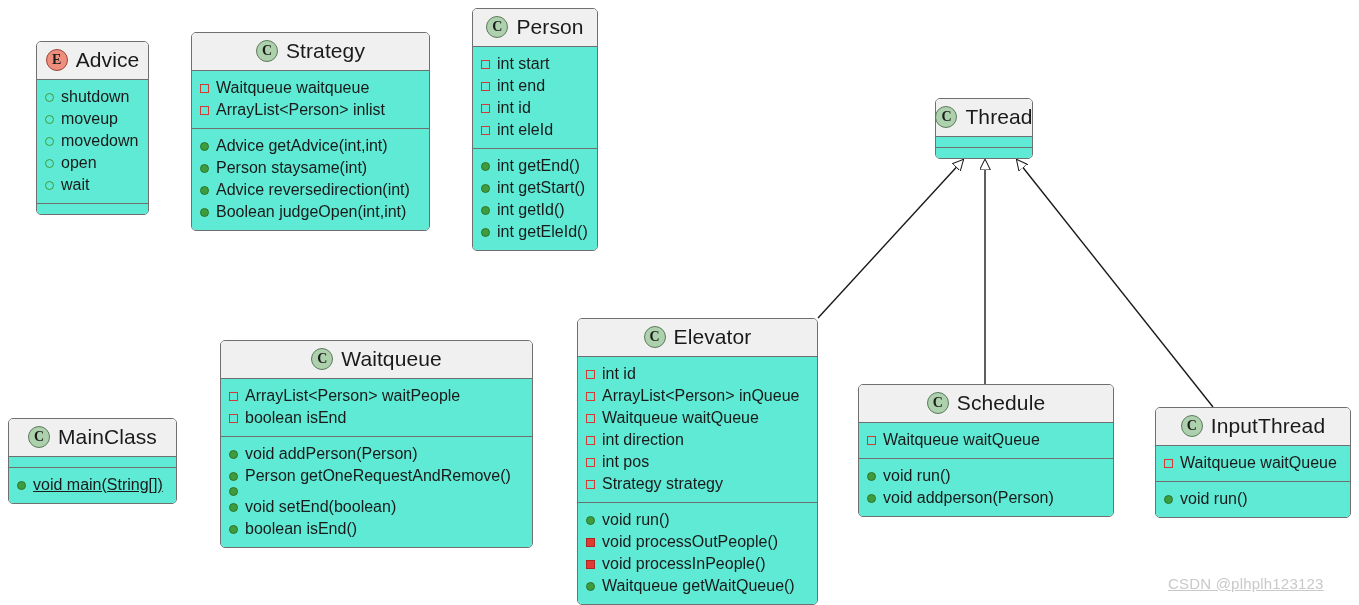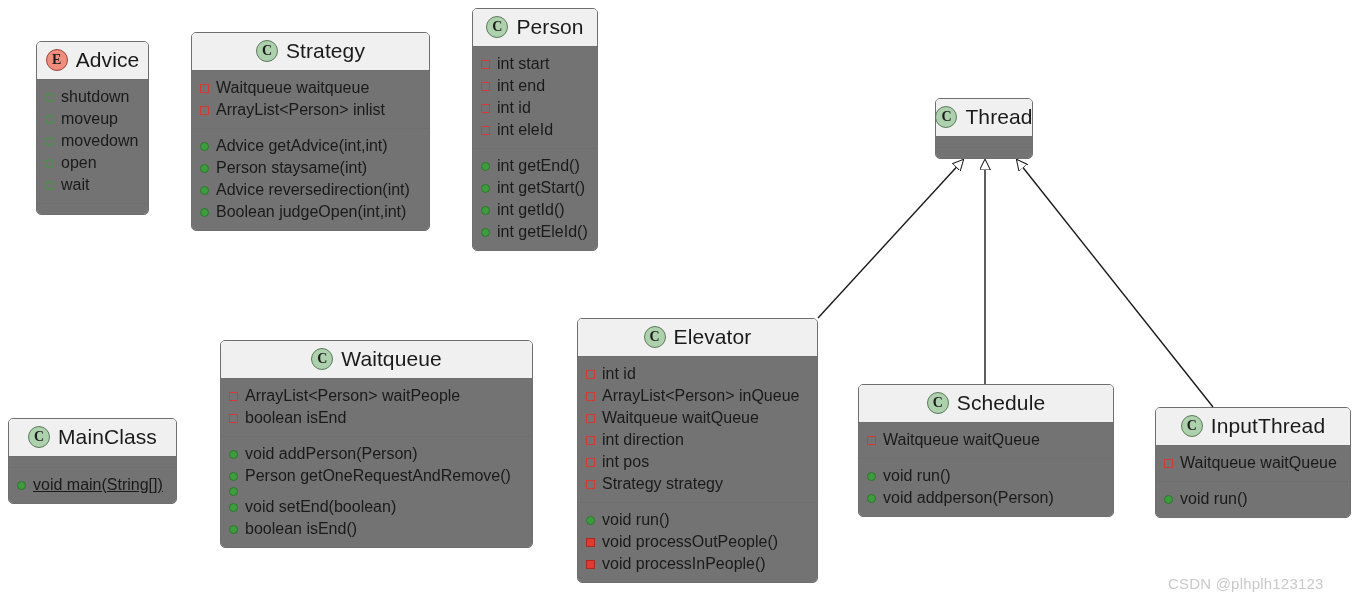--- a/index.html
+++ b/index.html
@@ -65,21 +65,21 @@
     background: #add1ad;
     border: 1px solid #5d7a5d;
   }
   .stereo-enum {
     background: #f08e7d;
     border: 1px solid #99453a;
   }
   .uml-compartment {
     border-top: 1px solid #6f6f6f;
     padding: 6px 8px 7px 8px;
-    background: #737373;
+    background: #5eead4;
   }
   .uml-compartment.empty {
     height: 10px;
     padding: 0;
   }
   .uml-row {
     display: flex;
     align-items: center;
     gap: 7px;
     font-size: 16px;
@@ -344,20 +344,24 @@
             <span>void run()</span>
           </div>
           <div class="uml-row">
             <span class="vis vis-method-private"></span>
             <span>void processOutPeople()</span>
           </div>
           <div class="uml-row">
             <span class="vis vis-method-private"></span>
             <span>void processInPeople()</span>
           </div>
+          <div class="uml-row">
+            <span class="vis vis-method-public"></span>
+            <span>Waitqueue getWaitQueue()</span>
+          </div>
         </div>
       </div>
       <div class="uml-class" style="left: 858px; top: 384px; width: 256px;">
         <div class="uml-header">
           <span class="stereo-icon stereo-class">C</span>
           <span class="uml-title">Schedule</span>
         </div>
         <div class="uml-compartment">
           <div class="uml-row">
             <span class="vis vis-attr-private"></span>
@@ -388,14 +392,14 @@
         </div>
         <div class="uml-compartment">
           <div class="uml-row">
             <span class="vis vis-method-public"></span>
             <span>void run()</span>
           </div>
         </div>
       </div>
     </div>
 
-  <div class="watermark" style="left:1168px; top:575px;">CSDN @plhplh123123</div>
+  <div class="watermark" style="left:1168px; top:575px;text-decoration:underline;">CSDN @plhplh123123</div>
 </div>
 
 </body></html>

